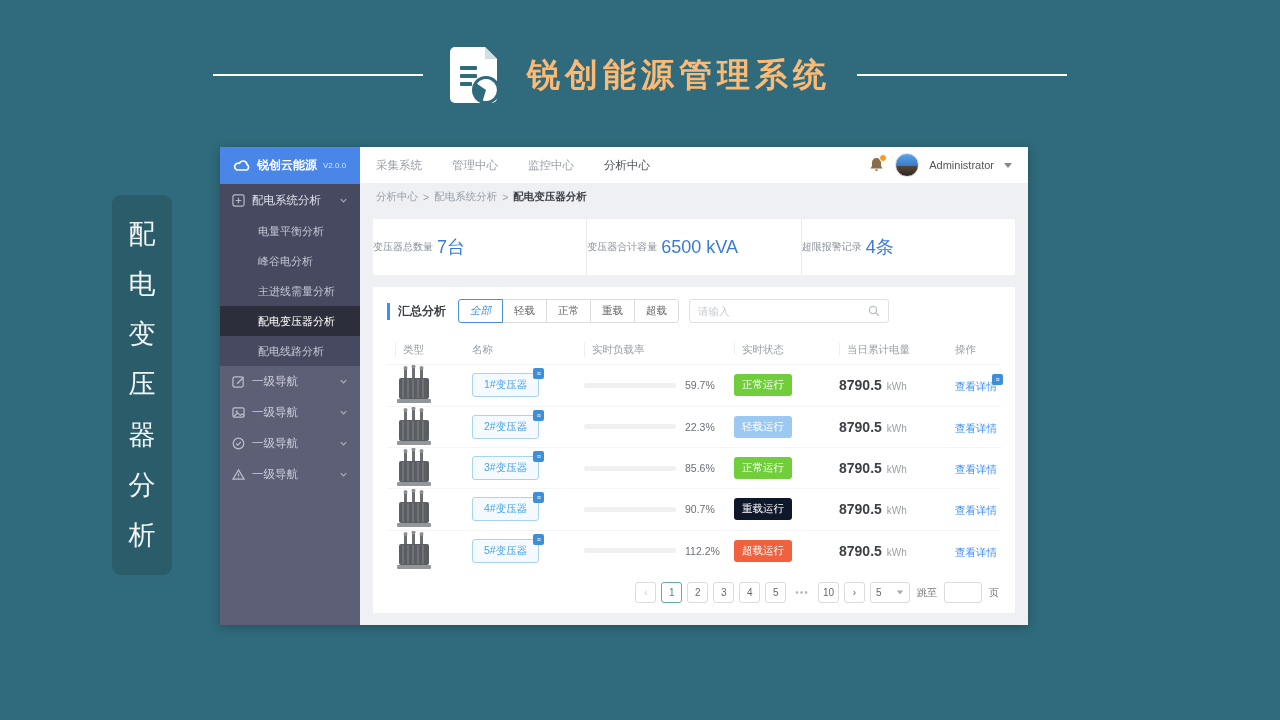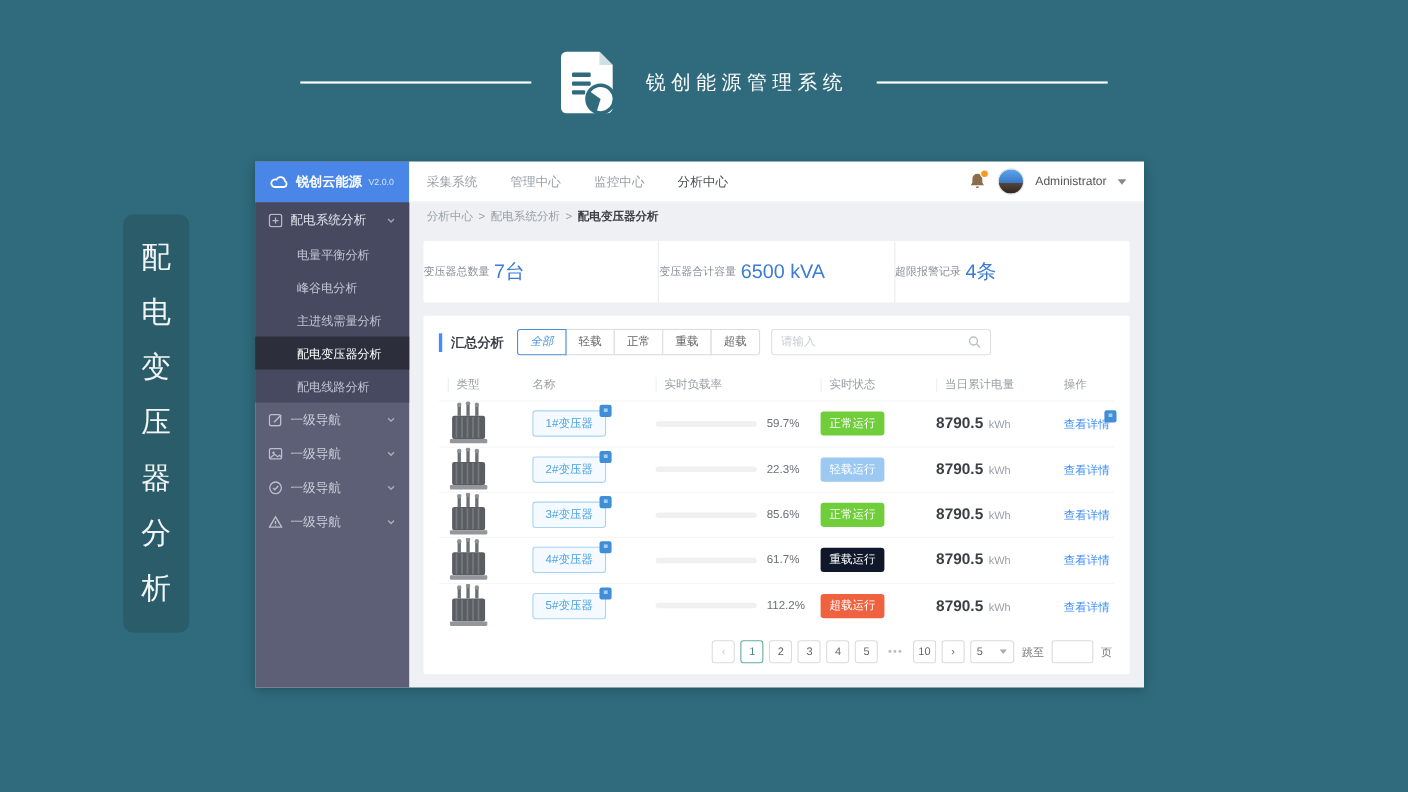--- a/index.html
+++ b/index.html
@@ -2,29 +2,29 @@
 <html><head>
 <meta charset="utf-8">
 <style>
   * { margin:0; padding:0; box-sizing:border-box; }
   html,body { width:1280px; height:720px; overflow:hidden; }
   body { background:#2f6b7c; font-family:"Liberation Sans","DejaVu Sans",sans-serif; position:relative; }
 
   
   .banner { position:absolute; top:46px; left:0; width:100%; display:flex; align-items:center; justify-content:center; gap:26px; }
   .banner .rule { width:210px; height:2px; background:#fdfdfd; }
-  .banner-title { color:#ffffff; font-size:18px; font-weight:normal; letter-spacing:5px; }
+  .banner-title { color:#fdba74; font-size:33px; font-weight:bold; letter-spacing:5px; }
   .banner-icon { width:52px; height:58px; }
 
   
   .side-tag { position:absolute; left:112px; top:195px; width:60px; height:380px; background:#2a5c6a; border-radius:9px; display:flex; flex-direction:column; align-items:center; justify-content:space-around; padding:14px 0; }
   .side-tag span { color:#f2f5f5; font-size:27px; line-height:1; }
 
   
-  .window { position:absolute; left:232px; top:147px; width:808px; height:478px; display:flex; background:#eef0f4; box-shadow:0 2px 10px rgba(0,0,0,.25); }
+  .window { position:absolute; left:220px; top:147px; width:808px; height:478px; display:flex; background:#eef0f4; box-shadow:0 2px 10px rgba(0,0,0,.25); }
 
   
   .sidebar { width:140px; background:#5c5f75; display:flex; flex-direction:column; flex-shrink:0; }
   .logo { height:37px; background:#4a86e8; display:flex; align-items:center; padding-left:13px; gap:6px; flex-shrink:0; }
   .logo-name { color:#fff; font-size:12px; font-weight:bold; }
   .logo-ver { color:#d7e4fb; font-size:8px; }
   .menu-group { background:#464960; }
   .menu-parent { height:32px; display:flex; align-items:center; padding:0 12px; gap:7px; color:#e0e2ea; font-size:11.5px; cursor:pointer; }
   .menu-parent .grow { flex:1; }
   .menu-child { height:30px; display:flex; align-items:center; padding-left:38px; color:#c3c6d4; font-size:11px; cursor:pointer; }
@@ -374,21 +374,21 @@
                   <circle cx="18.5" cy="1.5" r="2" fill="#8d9194"></circle>
                   <circle cx="26.5" cy="3" r="2" fill="#8d9194"></circle>
                   <rect x="4" y="13" width="30" height="21" rx="2" fill="#5a5e62"></rect>
                   <path d="M8 14 v19 M13 14 v19 M18 14 v19 M23 14 v19 M28 14 v19" stroke="#75797d" stroke-width="1.6"></path>
                   <rect x="2" y="34" width="34" height="4" rx="1" fill="#93979b"></rect>
                 </svg>
               </div>
             <div class="c-name"><span class="name-pill"><span>4#变压器</span><span class="pill-badge">≡</span></span></div>
             <div class="c-load">
                 <span class="bar-track"><span class="bar-fill" style="width: 79.5%;"></span></span>
-                <span class="load-txt">61.7%</span>
+                <span class="load-txt">90.7%</span>
               </div>
             <div class="c-status"><span class="badge st-heavy">重载运行</span></div>
             <div class="c-energy"><span class="energy-val">8790.5</span><span class="energy-unit">kWh</span></div>
             <div class="c-action"><span class="action-link"><span>查看详情</span></span></div>
           </div>
 
           <div class="tr row">
             <div class="c-type">
                 <svg class="tx-icon" viewBox="0 0 38 40">
                   <rect x="9" y="3" width="3" height="10" fill="#6b6f73"></rect>

